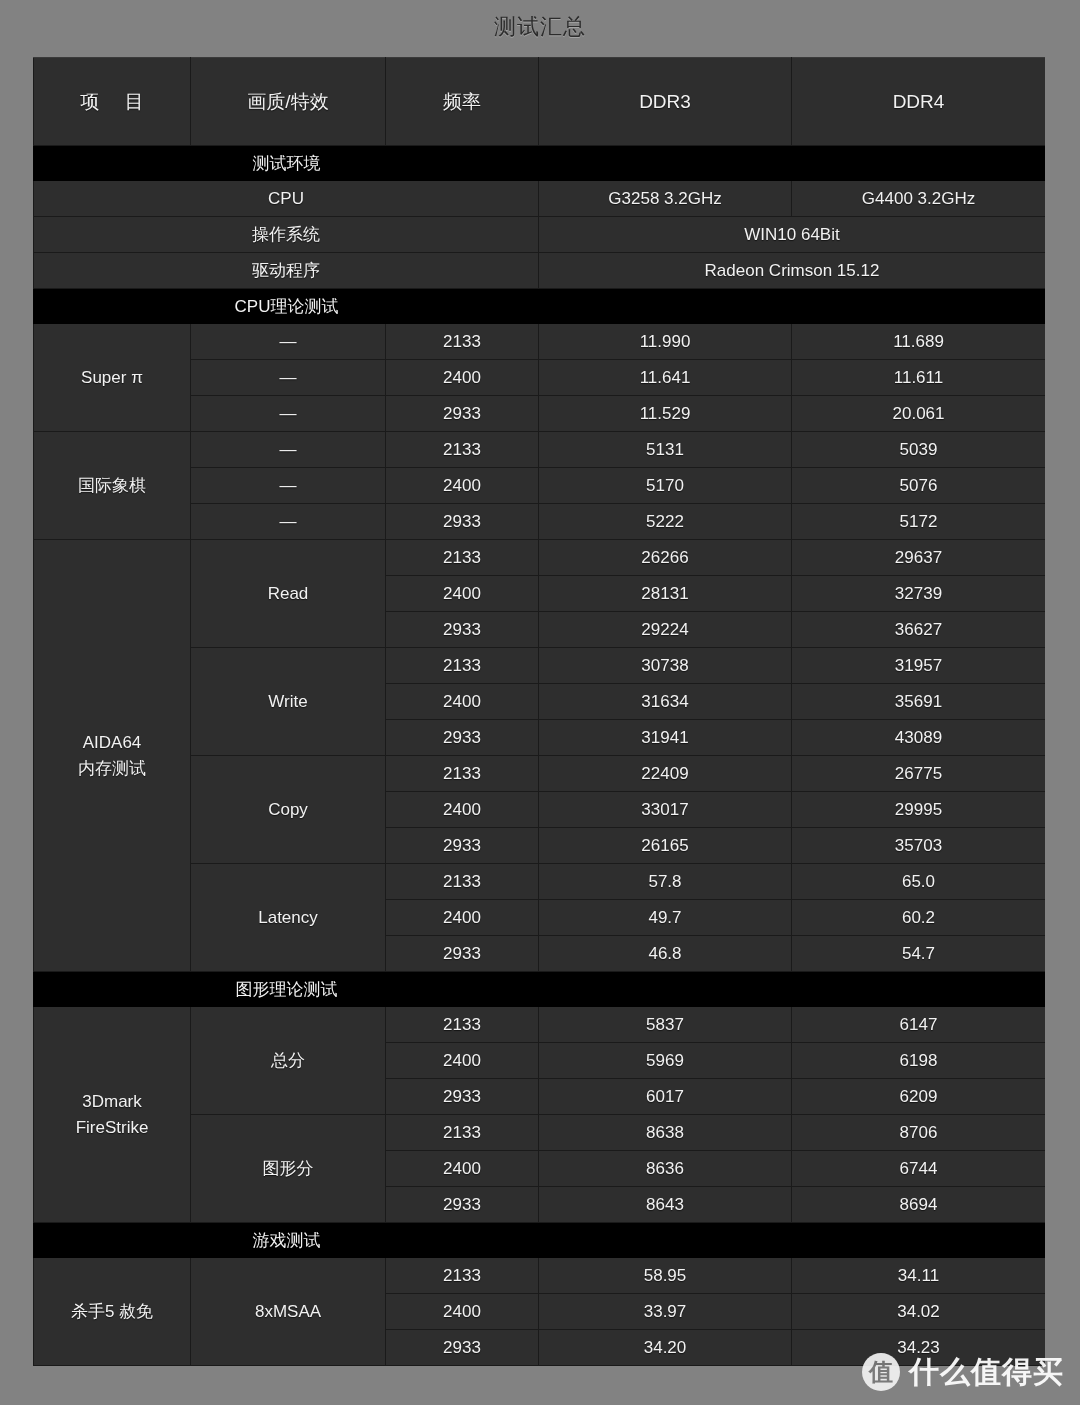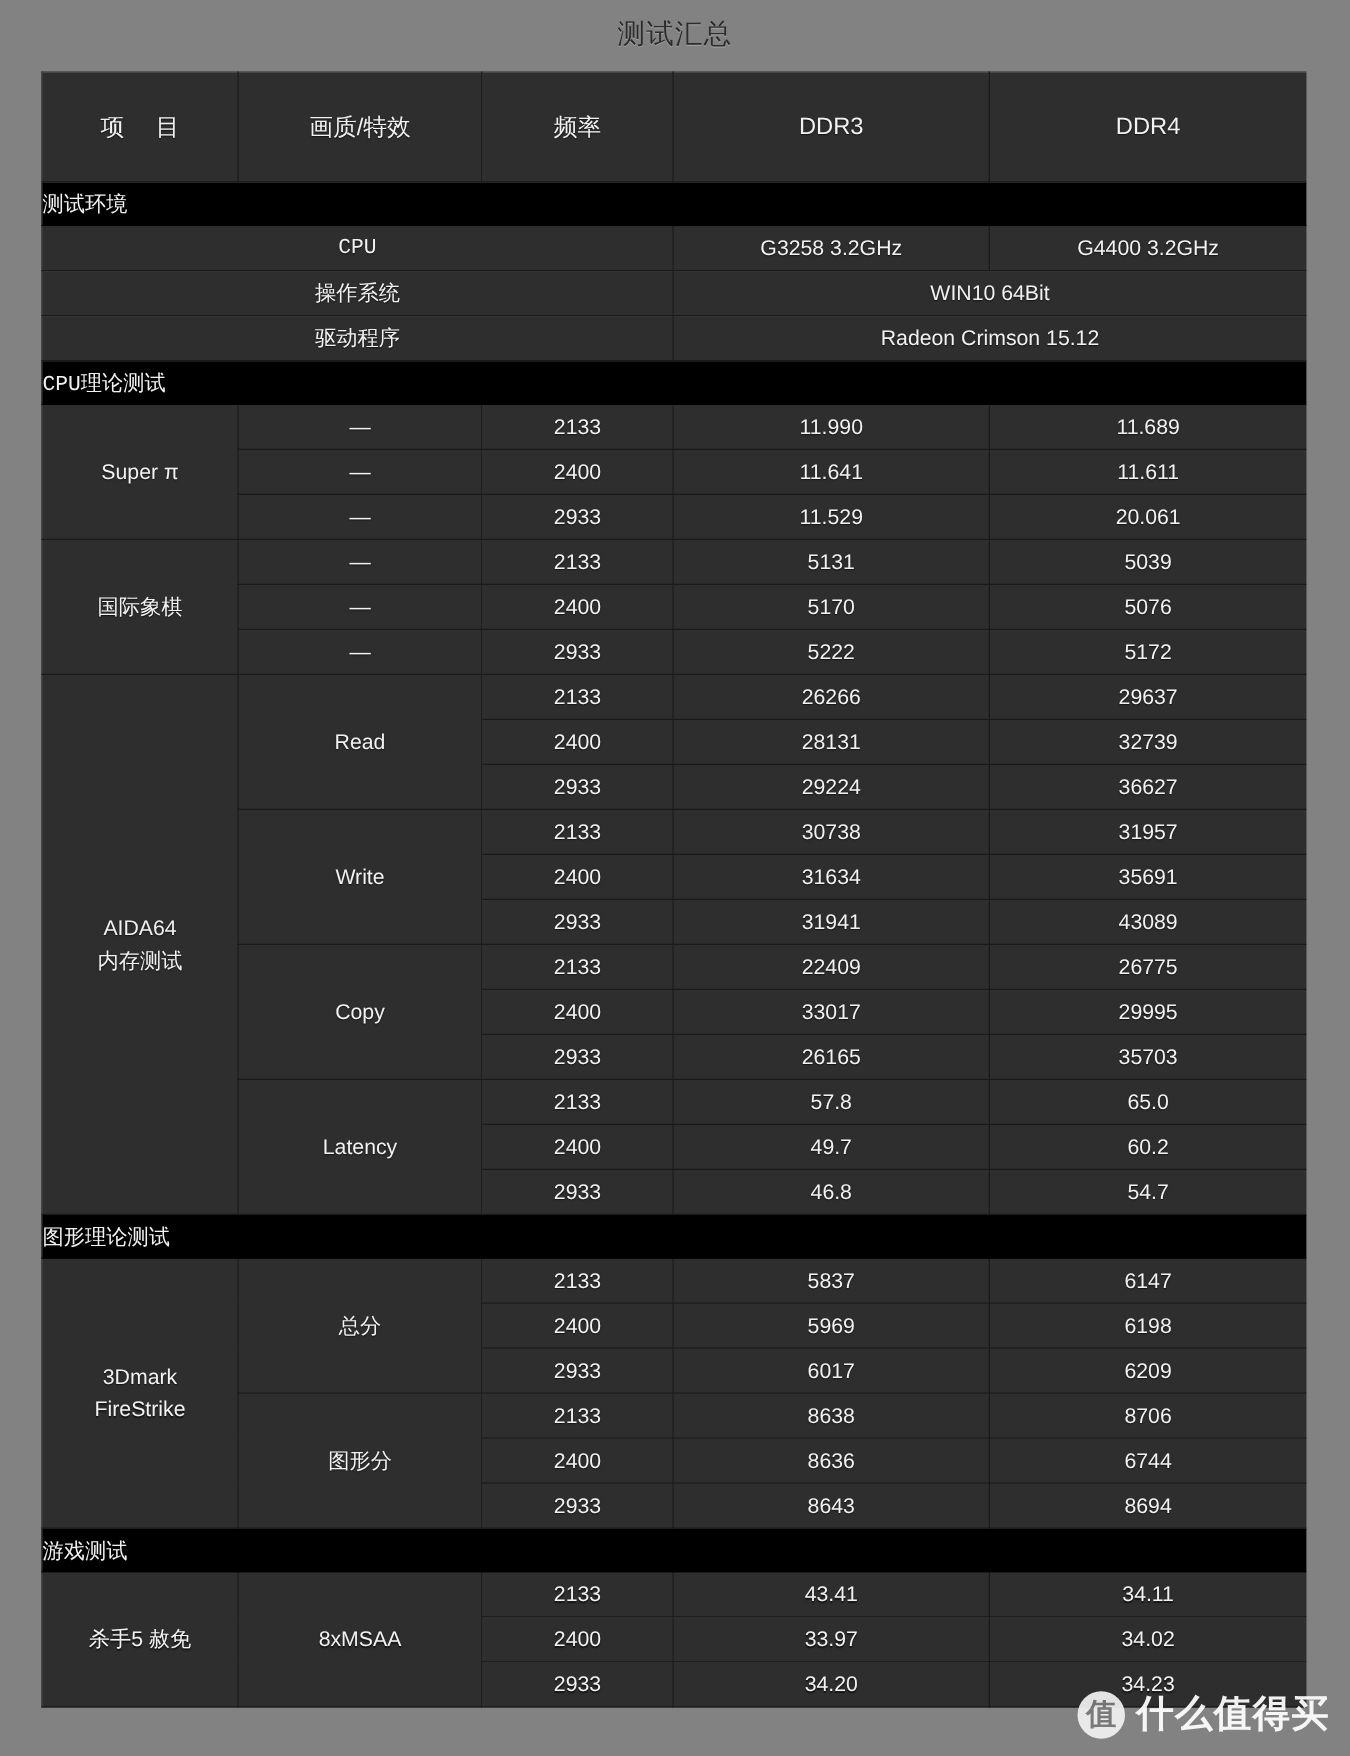--- a/index.html
+++ b/index.html
@@ -65,32 +65,30 @@
   tr.section td {
     background: #000000;
     border-color: #000000;
     height: 35px;
     font-size: 17px;
     text-align: left;
     padding: 0;
   }
   .section-inner {
     width: 505px;
-    text-align: left;
+    text-align: center;
     display: block;
-    font-family: Liberation Mono, monospace;
   }
   td.rowspan-label {
     font-size: 18px;
     line-height: 1.5;
     margin-top: 16px;
   }
   td.env-label {
     font-size: 18px;
-    font-family: Liberation Mono, monospace;
   }
   .watermark {
     position: absolute;
     right: 16px;
     bottom: 14px;
     display: flex;
     align-items: center;
     gap: 9px;
     opacity: 0.93;
   }
@@ -313,21 +311,21 @@
           <td colspan="5">
             <span class="section-inner">游戏测试</span>
           </td>
         </tr>
         <tr>
           <td rowspan="3" class="rowspan-label">
             <div>杀手5 赦免</div>
           </td>
           <td rowspan="3">8xMSAA</td>
           <td>2133</td>
-          <td>43.41</td>
+          <td>58.95</td>
           <td>34.11</td>
         </tr>
         <tr>
           <td>2400</td>
           <td>33.97</td>
           <td>34.02</td>
         </tr>
         <tr>
           <td>2933</td>
           <td>34.20</td>

